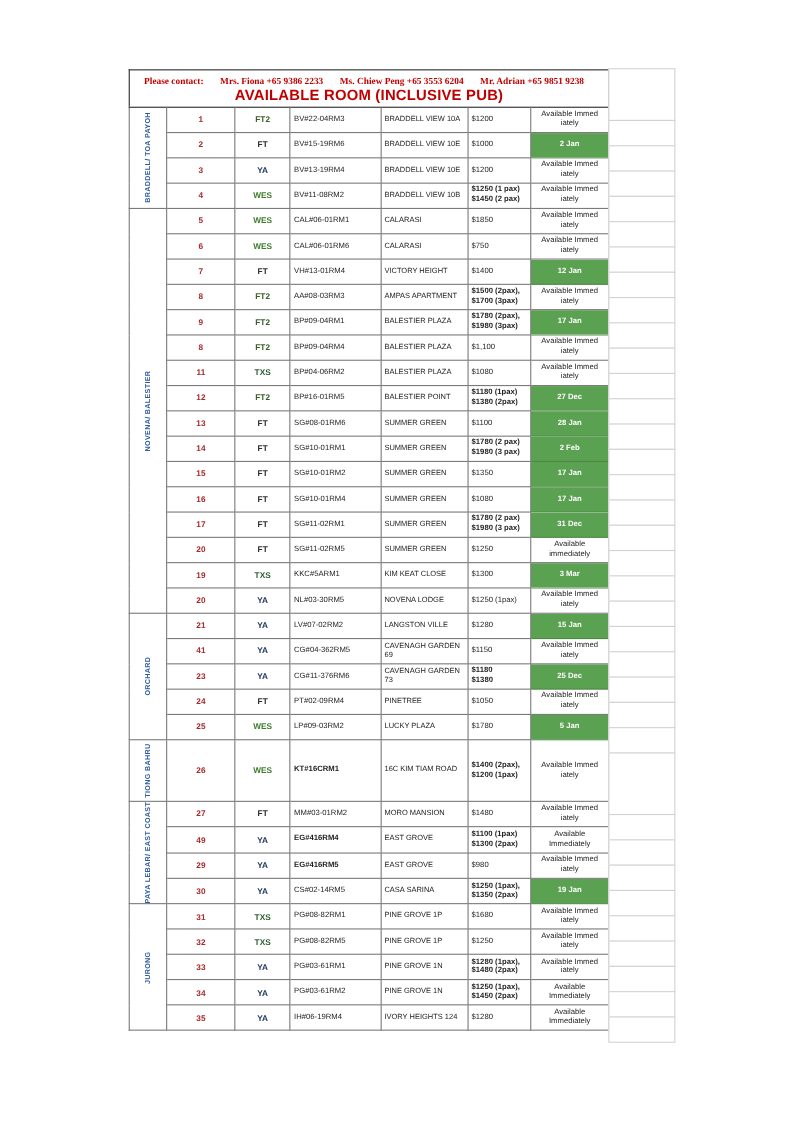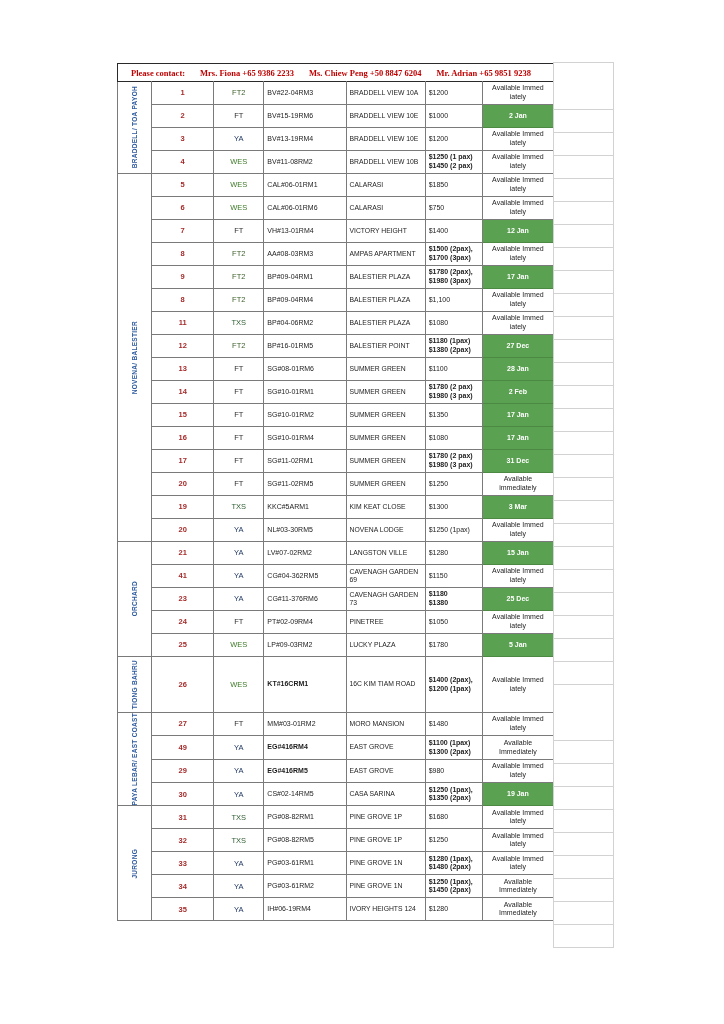--- a/index.html
+++ b/index.html
@@ -23,21 +23,21 @@
   col.c-region{width:34px;} col.c-no{width:62px;} col.c-type{width:50px;}
   col.c-code{width:82px;} col.c-name{width:79px;} col.c-price{width:57px;} col.c-avail{width:71px;}
   tr{height:23px;}
   tr.tall{height:56px;}
   td{
     border:1px solid #7a7a7a;font-size:7px;color:#1c1c1c;text-align:center;
     vertical-align:middle;padding:1px 3px;overflow:hidden;line-height:1.25;
   }
   tr.section-start td{border-top:1.5px solid #2a2a2a;}
   td.no{font-weight:bold;font-size:7.5px;color:#A52A2A;}
-  td.type{font-weight:normal;font-size:7.5px;}
+  td.type{font-weight:bold;font-size:7.5px;}
   td.code{text-align:left;}
   td.name{text-align:left;font-size:6.8px;}
   td.price{text-align:left;white-space:pre-line;}
   td.avail{white-space:pre-line;}
   td.b{font-weight:bold;}
   td.avail.green{background:#5BA152;color:#ffffff;font-weight:bold;border:1px solid #4c8a44;}
   td.region{padding:0;}
   .vlabel{
     writing-mode:vertical-rl;transform:rotate(180deg);margin:0 auto;
     font-size:6.5px;font-weight:bold;color:#2E5B9F;line-height:1.15;
@@ -50,23 +50,24 @@
 </style>
 </head>
 <body>
 
 <div class="table-area">
 
   <div class="header-box">
     <div class="contact-line">
       <span>Please contact:</span>
       <span>Mrs. Fiona +65 9386 2233</span>
-      <span>Ms. Chiew Peng +50 8847 6204</span>
+      <span>Ms. Chiew Peng +65 3553 6204</span>
       <span>Mr. Adrian +65 9851 9238</span>
     </div>
+    <div class="main-title">AVAILABLE ROOM (INCLUSIVE PUB)</div>
   </div>
 
   <table>
     <colgroup>
       <col class="c-region">
         <col class="c-no">
         <col class="c-type">
         <col class="c-code">
       <col class="c-name">
         <col class="c-price">

